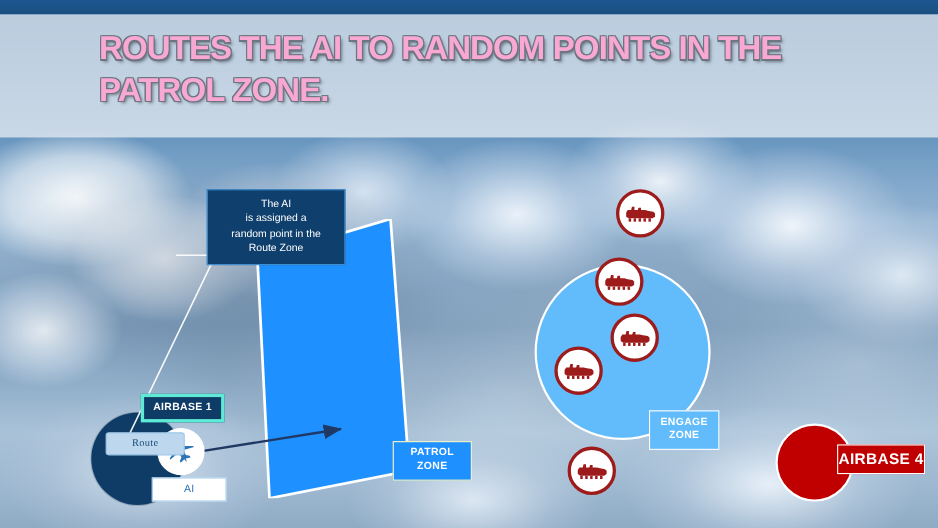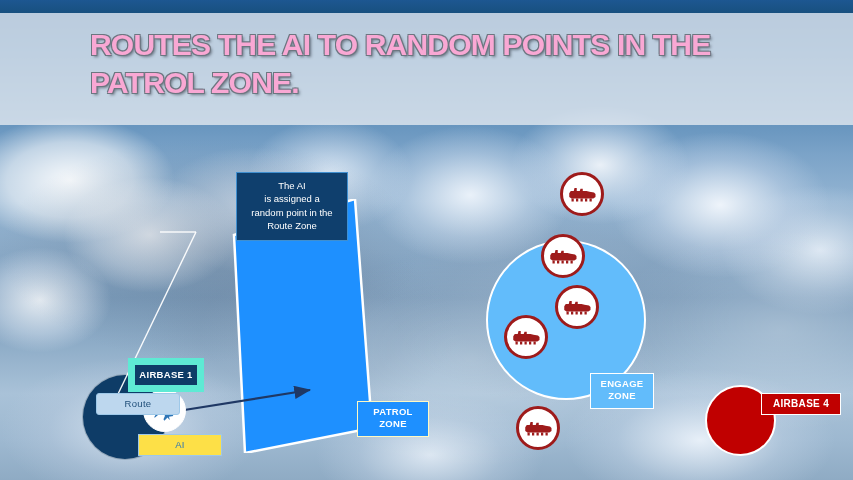--- a/index.html
+++ b/index.html
@@ -127,90 +127,90 @@
     left: 0; top: 0;
     width: 853px; height: 480px;
     overflow: visible;
     pointer-events: none;
   }
 
   
   .callout {
     position: absolute;
     left: 188px; top: 172px;
-    width: 112px;
+    width: 126px;
     padding: 6px 6px 7px;
     background: #0f3f6d;
     border: 1px solid #3f8fd0;
     box-sizing: border-box;
     color: #ffffff;
     font-size: 9.5px;
     line-height: 1.42;
     text-align: center;
-    margin-left: 48px;
   }
   .lbl {
     position: absolute;
     box-sizing: border-box;
     text-align: center;
     font-weight: bold;
     letter-spacing: 0.3px;
   }
   .lbl-airbase1 {
     left: 128px; top: 358px;
     width: 76px; padding: 4px 0 5px;
     background: #0e3c67;
-    border: 7px solid #5eead4;
+    border: 3px solid #5eead4;
     color: #ffffff;
     font-size: 9.5px;
   }
   .lbl-ai {
     left: 138px; top: 434px;
-    width: 84px; padding: 4px 0 5px;
-    background: #fde047;
+    width: 68px; padding: 4px 0 5px;
+    background: #ffffff;
     border: 1px solid #9ec8e8;
     color: #2e75b6;
     font-size: 9.5px;
     font-weight: normal;
   }
   .lbl-route {
     left: 96px; top: 393px;
-    width: 84px; padding: 4px 0 5px;
+    width: 72px; padding: 4px 0 5px;
     background: #bdd7ee;
     border: 1px solid #9ec8e8;
     border-radius: 3px;
     color: #1f4e79;
     font-size: 9.5px;
     font-weight: normal;
+    font-family: Liberation Serif, serif;
   }
   .lbl-patrol {
     left: 357px; top: 401px;
     width: 72px; padding: 4px 0 6px;
     background: #1e90ff;
     border: 1px solid #fef9c3;
     color: #ffffff;
     font-size: 9.5px;
     line-height: 1.25;
   }
   .lbl-engage {
     left: 590px; top: 373px;
     width: 64px; padding: 4px 0 6px;
     background: #62bcfb;
     border: 1px solid #ffffff;
     color: #ffffff;
     font-size: 9.5px;
     line-height: 1.25;
   }
   .lbl-airbase4 {
-    left: 761px; top: 393px;
+    left: 761px; top: 404px;
     width: 80px; padding: 4px 0 5px;
     background: #c00000;
     border: 1px solid #ffffff;
     color: #ffffff;
-    font-size: 10px;
+    font-size: 14px;
   }
 
   
   .enemy {
     position: absolute;
     width: 44px; height: 44px;
     border-radius: 50%;
     background: #ffffff;
     border: 3px solid #9e1b1b;
     box-sizing: border-box;

